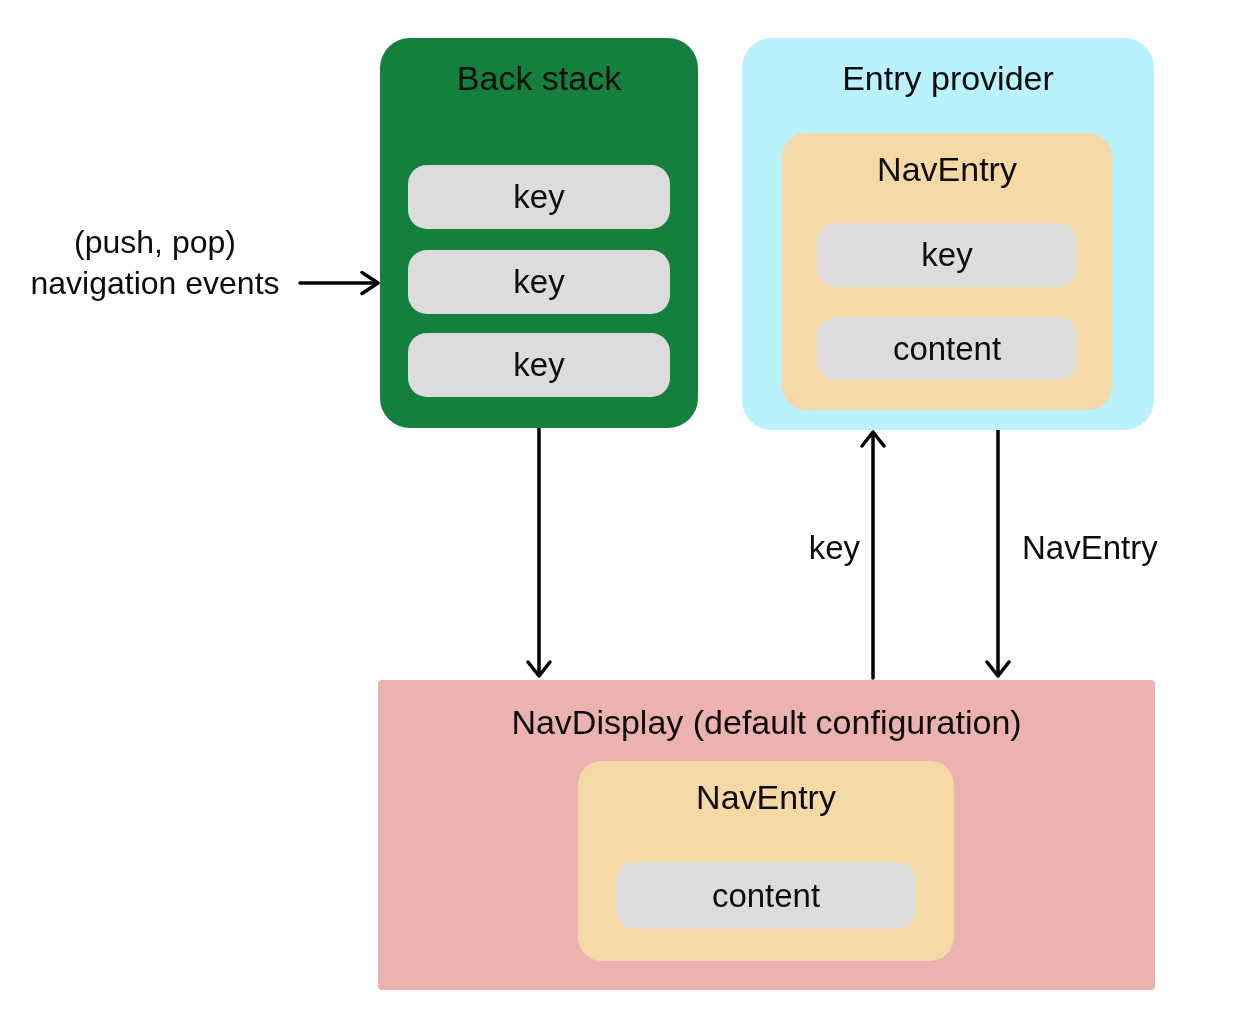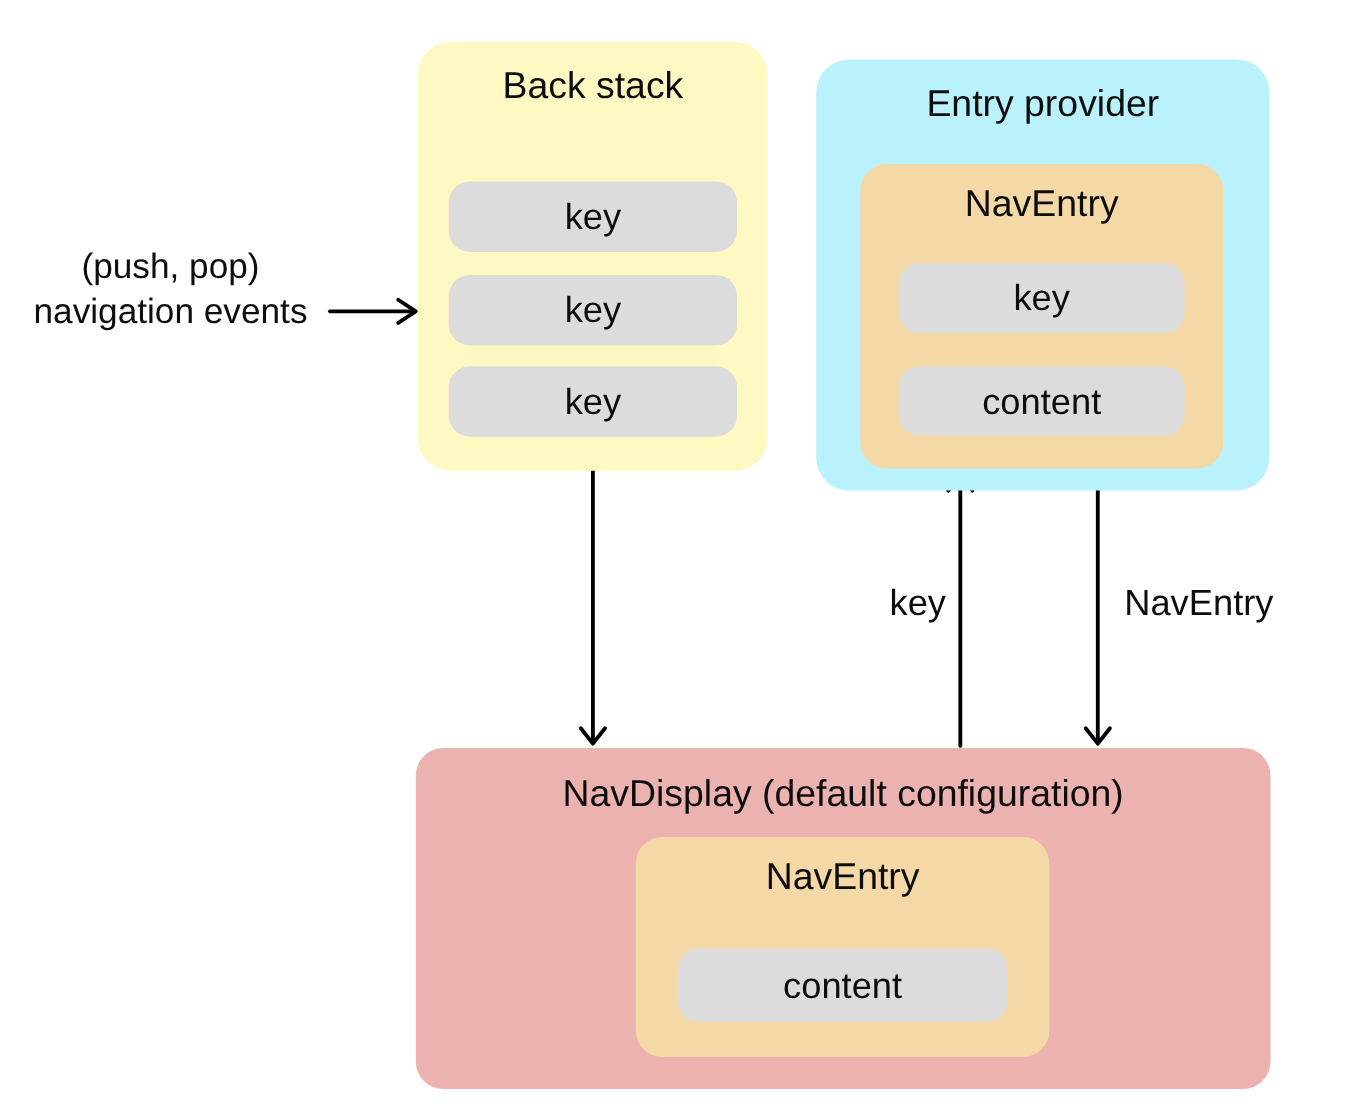--- a/index.html
+++ b/index.html
@@ -89,40 +89,40 @@
       <line x1="998" y1="430" x2="998" y2="672"></line>
       <polyline points="987,662 998,676 1009,662"></polyline>
     </g>
   </svg>
 
   <div class="nav-events">
     <div>(push, pop)</div>
     <div>navigation events</div>
   </div>
 
-  <div class="box" style="left: 380px; top: 38px; width: 318px; height: 390px; background-color: #fef9c3;">
+  <div class="box" style="left: 380px; top: 38px; width: 318px; height: 390px; background-color: #15803d;">
     <div class="box-title" style="top:20px;">Back stack</div>
     <div class="pill" style="left:28px; top:127px; width:262px; height:64px;">key</div>
     <div class="pill" style="left:28px; top:212px; width:262px; height:64px;">key</div>
     <div class="pill" style="left:28px; top:295px; width:262px; height:64px;">key</div>
   </div>
 
-  <div class="box" style="left: 742px; top: 38px; width: 412px; height: 392px; background-color: rgb(185, 241, 253); margin-top: 16px;">
+  <div class="box" style="left: 742px; top: 38px; width: 412px; height: 392px; background-color: rgb(185, 241, 253);">
     <div class="box-title" style="top:20px;">Entry provider</div>
     <div class="inner-box" style="left: 40px; top: 95px; width: 330px; height: 277px; background-color: rgb(244, 217, 166);">
       <div class="box-title" style="top:16px;">NavEntry</div>
       <div class="pill" style="left:35px; top:90px; width:260px; height:64px;">key</div>
       <div class="pill" style="left:35px; top:184px; width:260px; height:63px;">content</div>
     </div>
   </div>
 
   <div class="float-label" style="left:740px; top:527px; width:120px; text-align:right;">key</div>
   <div class="float-label" style="left:1022px; top:527px;">NavEntry</div>
 
-  <div class="box" style="left: 378px; top: 680px; width: 777px; height: 310px; border-radius: 25px; background-color: rgb(236, 178, 176);">
+  <div class="box" style="left: 378px; top: 680px; width: 777px; height: 310px; border-radius: 4px; background-color: rgb(236, 178, 176);">
     <div class="box-title" style="top:22px;">NavDisplay (default configuration)</div>
     <div class="inner-box" style="left: 200px; top: 81px; width: 376px; height: 200px; background-color: rgb(244, 217, 166);">
       <div class="box-title" style="top:16px;">NavEntry</div>
       <div class="pill" style="left:38px; top:101px; width:300px; height:67px;">content</div>
     </div>
   </div>
 
 </div>
 
 </body></html>

